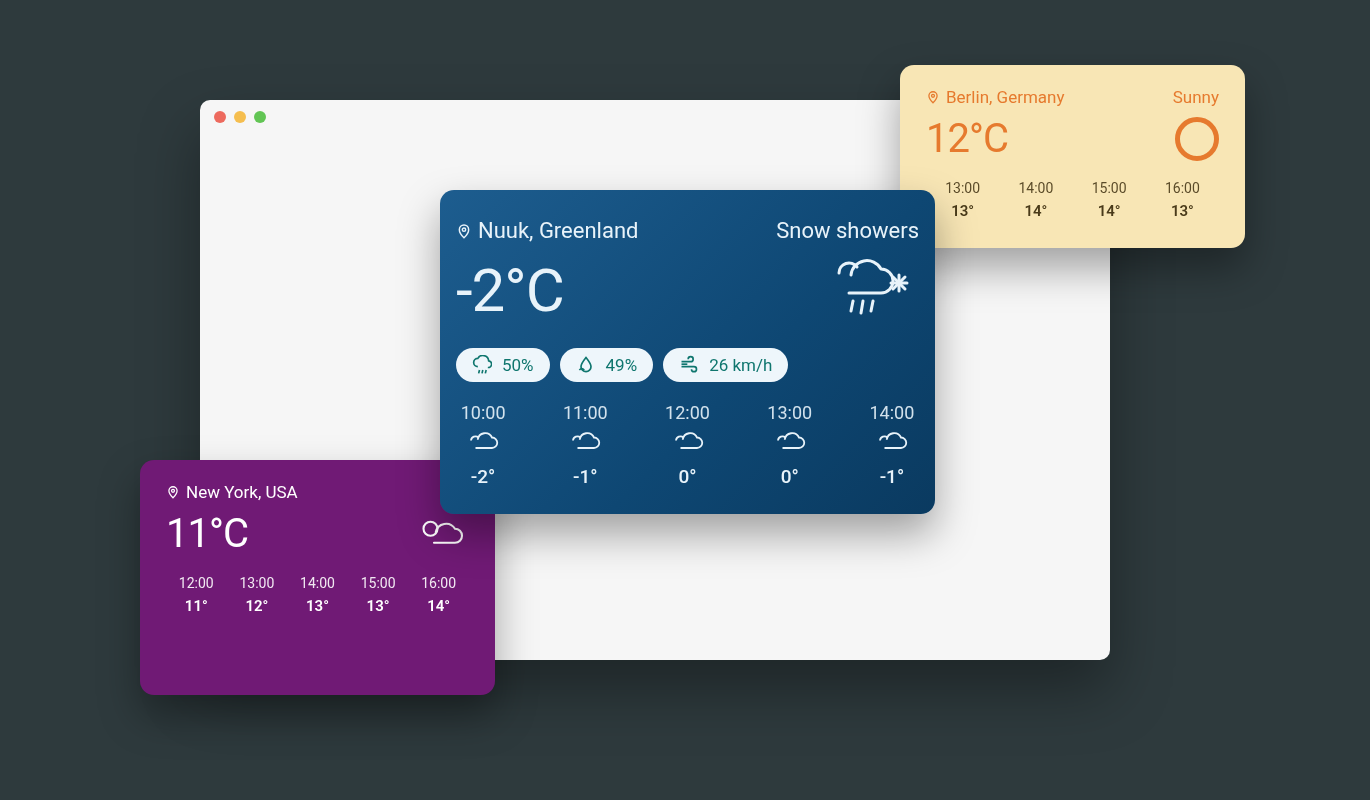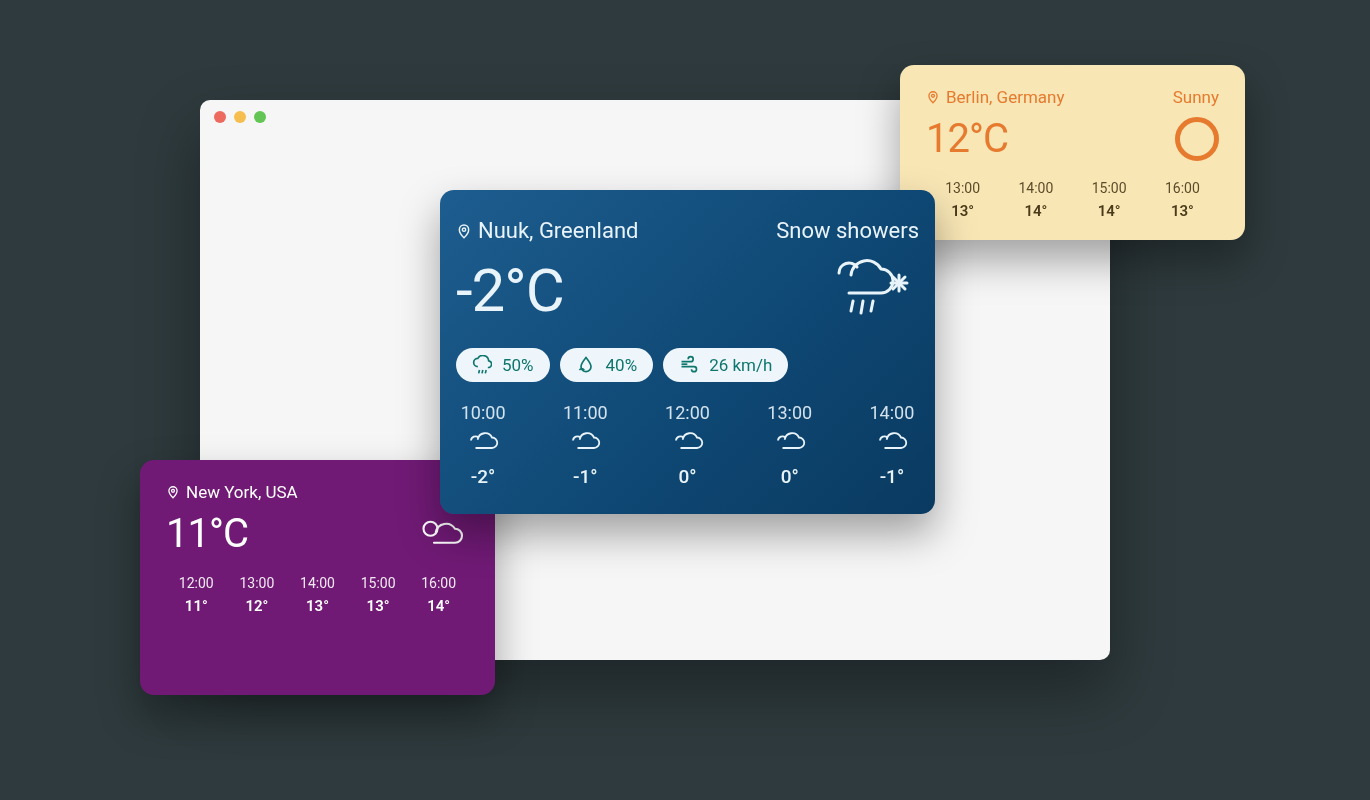--- a/index.html
+++ b/index.html
@@ -31,21 +31,21 @@
   .dot { width: 12px; height: 12px; border-radius: 50%; }
   .dot.red { background: #ed6a5e; }
   .dot.yellow { background: #f5be4f; }
   .dot.green { background: #62c554; }
 
   
   .card {
     position: absolute;
     border-radius: 14px;
     box-shadow: 0 20px 40px rgba(0,0,0,0.35);
-    padding: 22px 26px 20px;
+    padding: 22px 26px 28px;
   }
   .card .toprow {
     display: flex;
     justify-content: space-between;
     align-items: center;
     font-size: 17px;
   }
   .card .loc { display: flex; align-items: center; gap: 6px; }
   .card .mainrow {
     display: flex;
@@ -239,21 +239,21 @@
           <line x1="13" y1="18" x2="12" y2="22"></line>
           <line x1="17" y1="18" x2="16" y2="22"></line>
         </svg>
       <span>50%</span>
     </div>
     <div class="pill">
       <svg width="20" height="20" viewBox="0 0 24 24" fill="none" stroke="currentColor" stroke-width="2">
           <path d="M12 3c4 5 6 8 6 11a6 6 0 0 1-12 0c0-3 2-6 6-11z"></path>
           <path d="M4 18c2-2 4-2 6 0"></path>
         </svg>
-      <span>40%</span>
+      <span>49%</span>
     </div>
     <div class="pill">
       <svg width="20" height="20" viewBox="0 0 24 24" fill="none" stroke="currentColor" stroke-width="2">
           <path d="M3 8h11a3 3 0 1 0-3-3"></path>
           <path d="M3 14h15a3 3 0 1 1-3 3"></path>
           <path d="M3 11h7"></path>
         </svg>
       <span>26 km/h</span>
     </div>
   </div>

